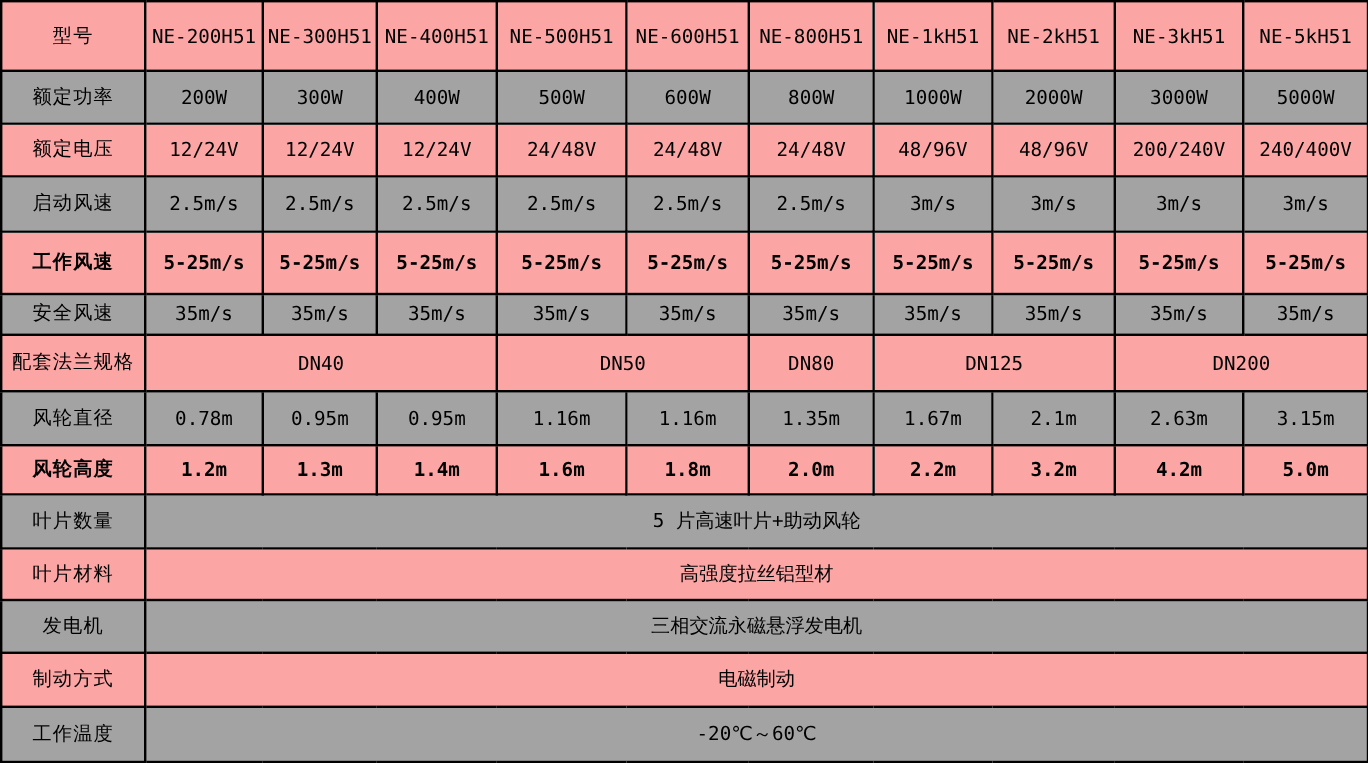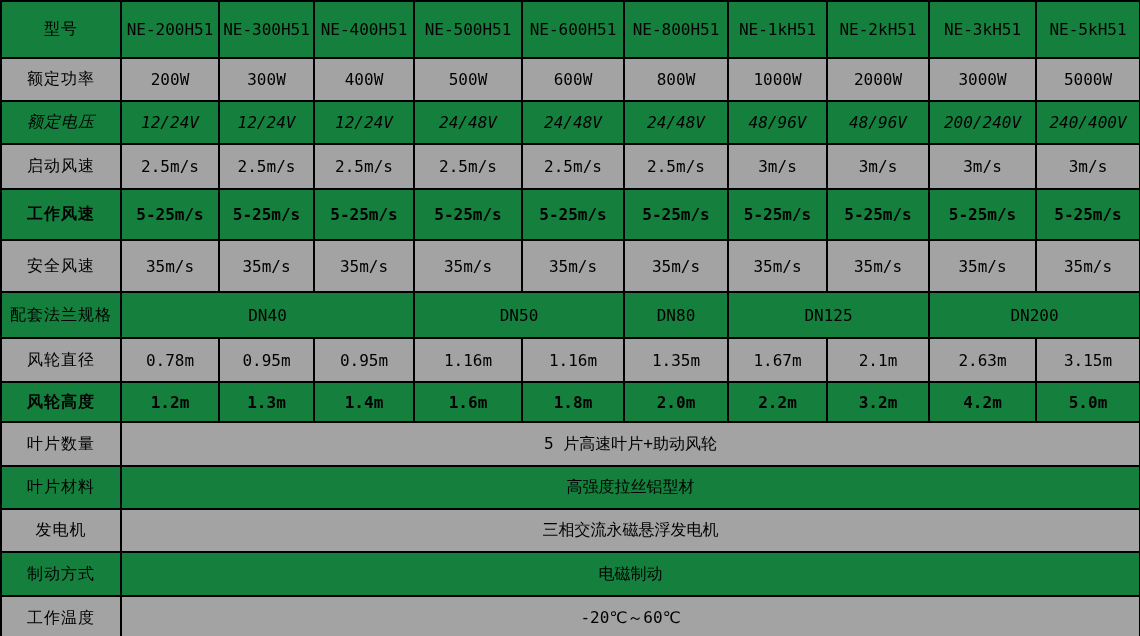--- a/index.html
+++ b/index.html
@@ -13,30 +13,30 @@
   }
   table.spec td {
     border: 2px solid #000000;
     text-align: center;
     vertical-align: middle;
     font-size: 16px;
     padding: 0 2px;
     overflow: hidden;
     white-space: nowrap;
   }
-  tr.green td { background: #15803d; }
+  tr.green td { background: #fca5a5; }
   tr.white td { background: #a3a3a3; }
   td.label { font-size: 17px; letter-spacing: 1px; }
   
   tr:nth-child(1)  { height: 57px; }
   tr:nth-child(2)  { height: 43px; }
-  tr:nth-child(3)  { height: 43px; font-style: italic; }
+  tr:nth-child(3)  { height: 43px; }
   tr:nth-child(4)  { height: 45px; }
   tr:nth-child(5)  { height: 51px; font-weight: bold; }
-  tr:nth-child(6)  { height: 52px; }
+  tr:nth-child(6)  { height: 34px; }
   tr:nth-child(7)  { height: 46px; }
   tr:nth-child(8)  { height: 44px; }
   tr:nth-child(9)  { height: 40px; font-weight: bold; }
   tr:nth-child(10) { height: 44px; padding-left: 36px; }
   tr:nth-child(11) { height: 43px; }
   tr:nth-child(12) { height: 43px; }
   tr:nth-child(13) { height: 44px; }
   tr:nth-child(14) { height: 45px; }
 </style>
 </head>

